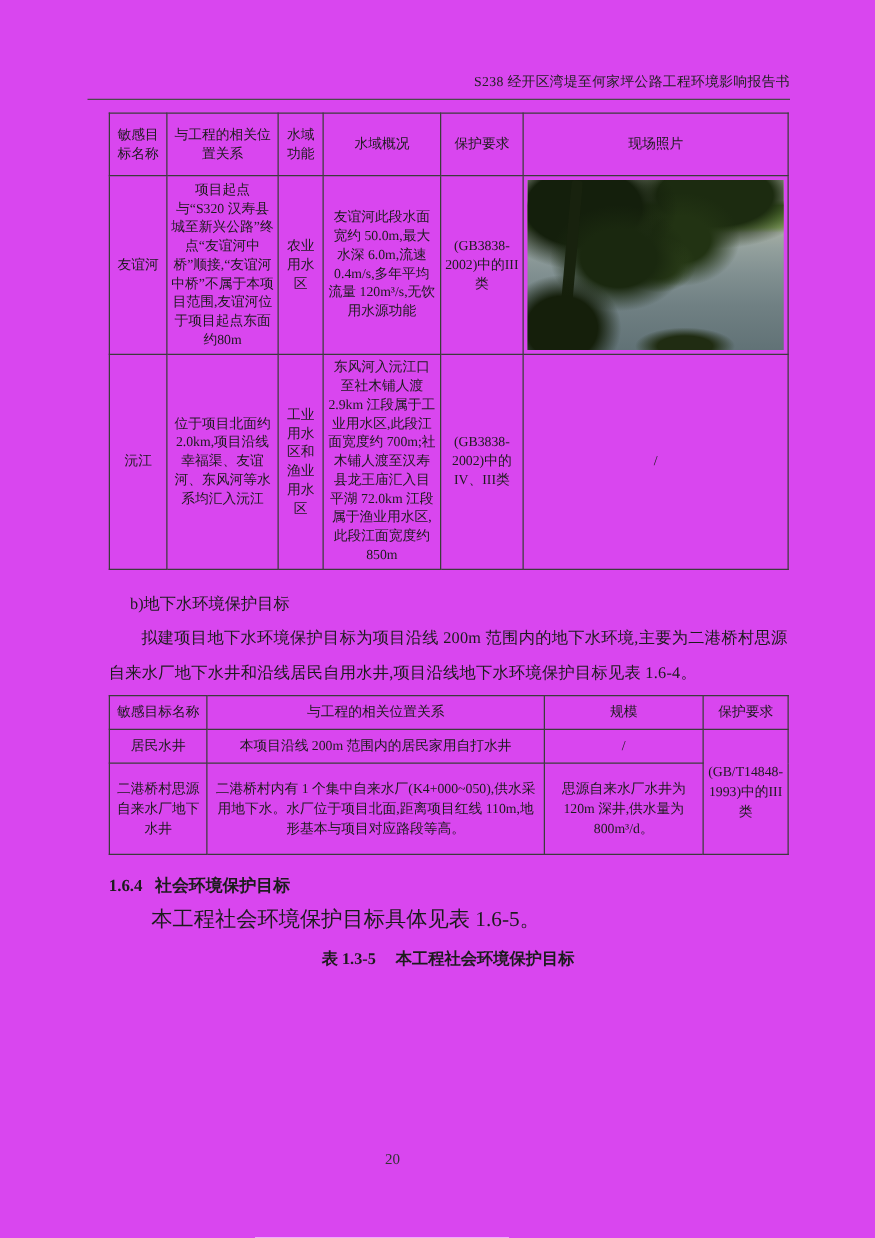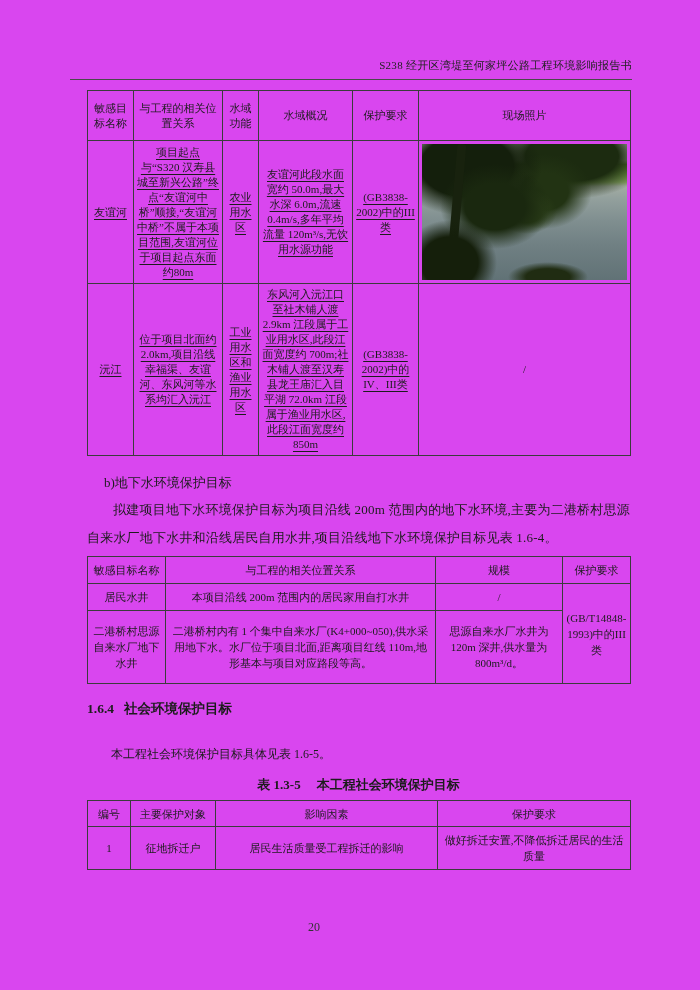--- a/index.html
+++ b/index.html
@@ -24,21 +24,21 @@
 
   table.t {
     border-collapse:collapse; table-layout:fixed; width:543px;
     border:1.5px solid #3c3c3c;
   }
   table.t th, table.t td {
     border:1px solid #3c3c3c; vertical-align:middle; text-align:center;
     font-weight:normal; padding:2px 3px; overflow:hidden;
     font-size:11px; line-height:15px; word-break:break-word;
   }
-  .ud { text-decoration:underline; text-underline-offset:3px; text-decoration-thickness:from-font; }
+  .ud { text-underline-offset:3px; text-decoration-thickness:from-font; }
 
   
   tr.t1-head { height:50px; }
   tr.t1-r1 { height:143px; }
   tr.t1-r2 { height:172px; }
   td.photo-cell { padding:3px; }
 
   .photo {
     position:relative; width:100%; height:136px; overflow:hidden;
     background:linear-gradient(180deg,
@@ -66,21 +66,21 @@
 
   
   table.t2 { margin-top:4px; }
   tr.t2-head { height:27px; }
   tr.t2-r1 { height:27px; }
   tr.t2-r2 { height:73px; }
   table.t2 td, table.t2 th { line-height:16px; }
 
   .heading-164 { margin-top:16px; font-size:13.5px; font-weight:bold; }
   .heading-164 .hno { margin-right:10px; }
-  .para2 { margin-top:22px; font-size:12px; line-height:28px; text-indent:2em; }
+  .para2 { margin-top:4px; font-size:17px; line-height:28px; text-indent:2em; }
 
   
   table.t3 { margin-top:6px; }
   tr.t3-head { height:26px; }
   tr.t3-r1 { height:43px; }
   table.t3 td, table.t3 th { line-height:16px; }
   td.left-cell { text-align:left; padding-left:6px; }
 
   .page-footer {
     position:absolute; top:920px; left:0; width:628px;
@@ -179,40 +179,18 @@
 
     <div class="heading-164">
       <span class="hno">1.6.4</span><span>社会环境保护目标</span>
     </div>
     <div class="para2">本工程社会环境保护目标具体见表 1.6-5。</div>
 
     <div class="table-title">
       <span class="tno">表 1.3-5</span><span>本工程社会环境保护目标</span>
     </div>
 
-    <table class="t t3">
-      <colgroup>
-        <col style="width:43px">
-          <col style="width:85px">
-          <col style="width:222px">
-          <col style="width:193px">
-      </colgroup>
-      <tbody>
-        <tr class="t3-head">
-          <th>编号</th>
-          <th>主要保护对象</th>
-          <th>影响因素</th>
-          <th>保护要求</th>
-        </tr>
-        <tr class="t3-r1">
-          <td>1</td>
-          <td>征地拆迁户</td>
-          <td>居民生活质量受工程拆迁的影响</td>
-          <td class="left-cell">做好拆迁安置,不降低拆迁居民的生活质量</td>
-        </tr>
-      </tbody>
-    </table>
 
   </div>
 
   <div class="page-footer">20</div>
 
 </div>
 
 </body></html>

